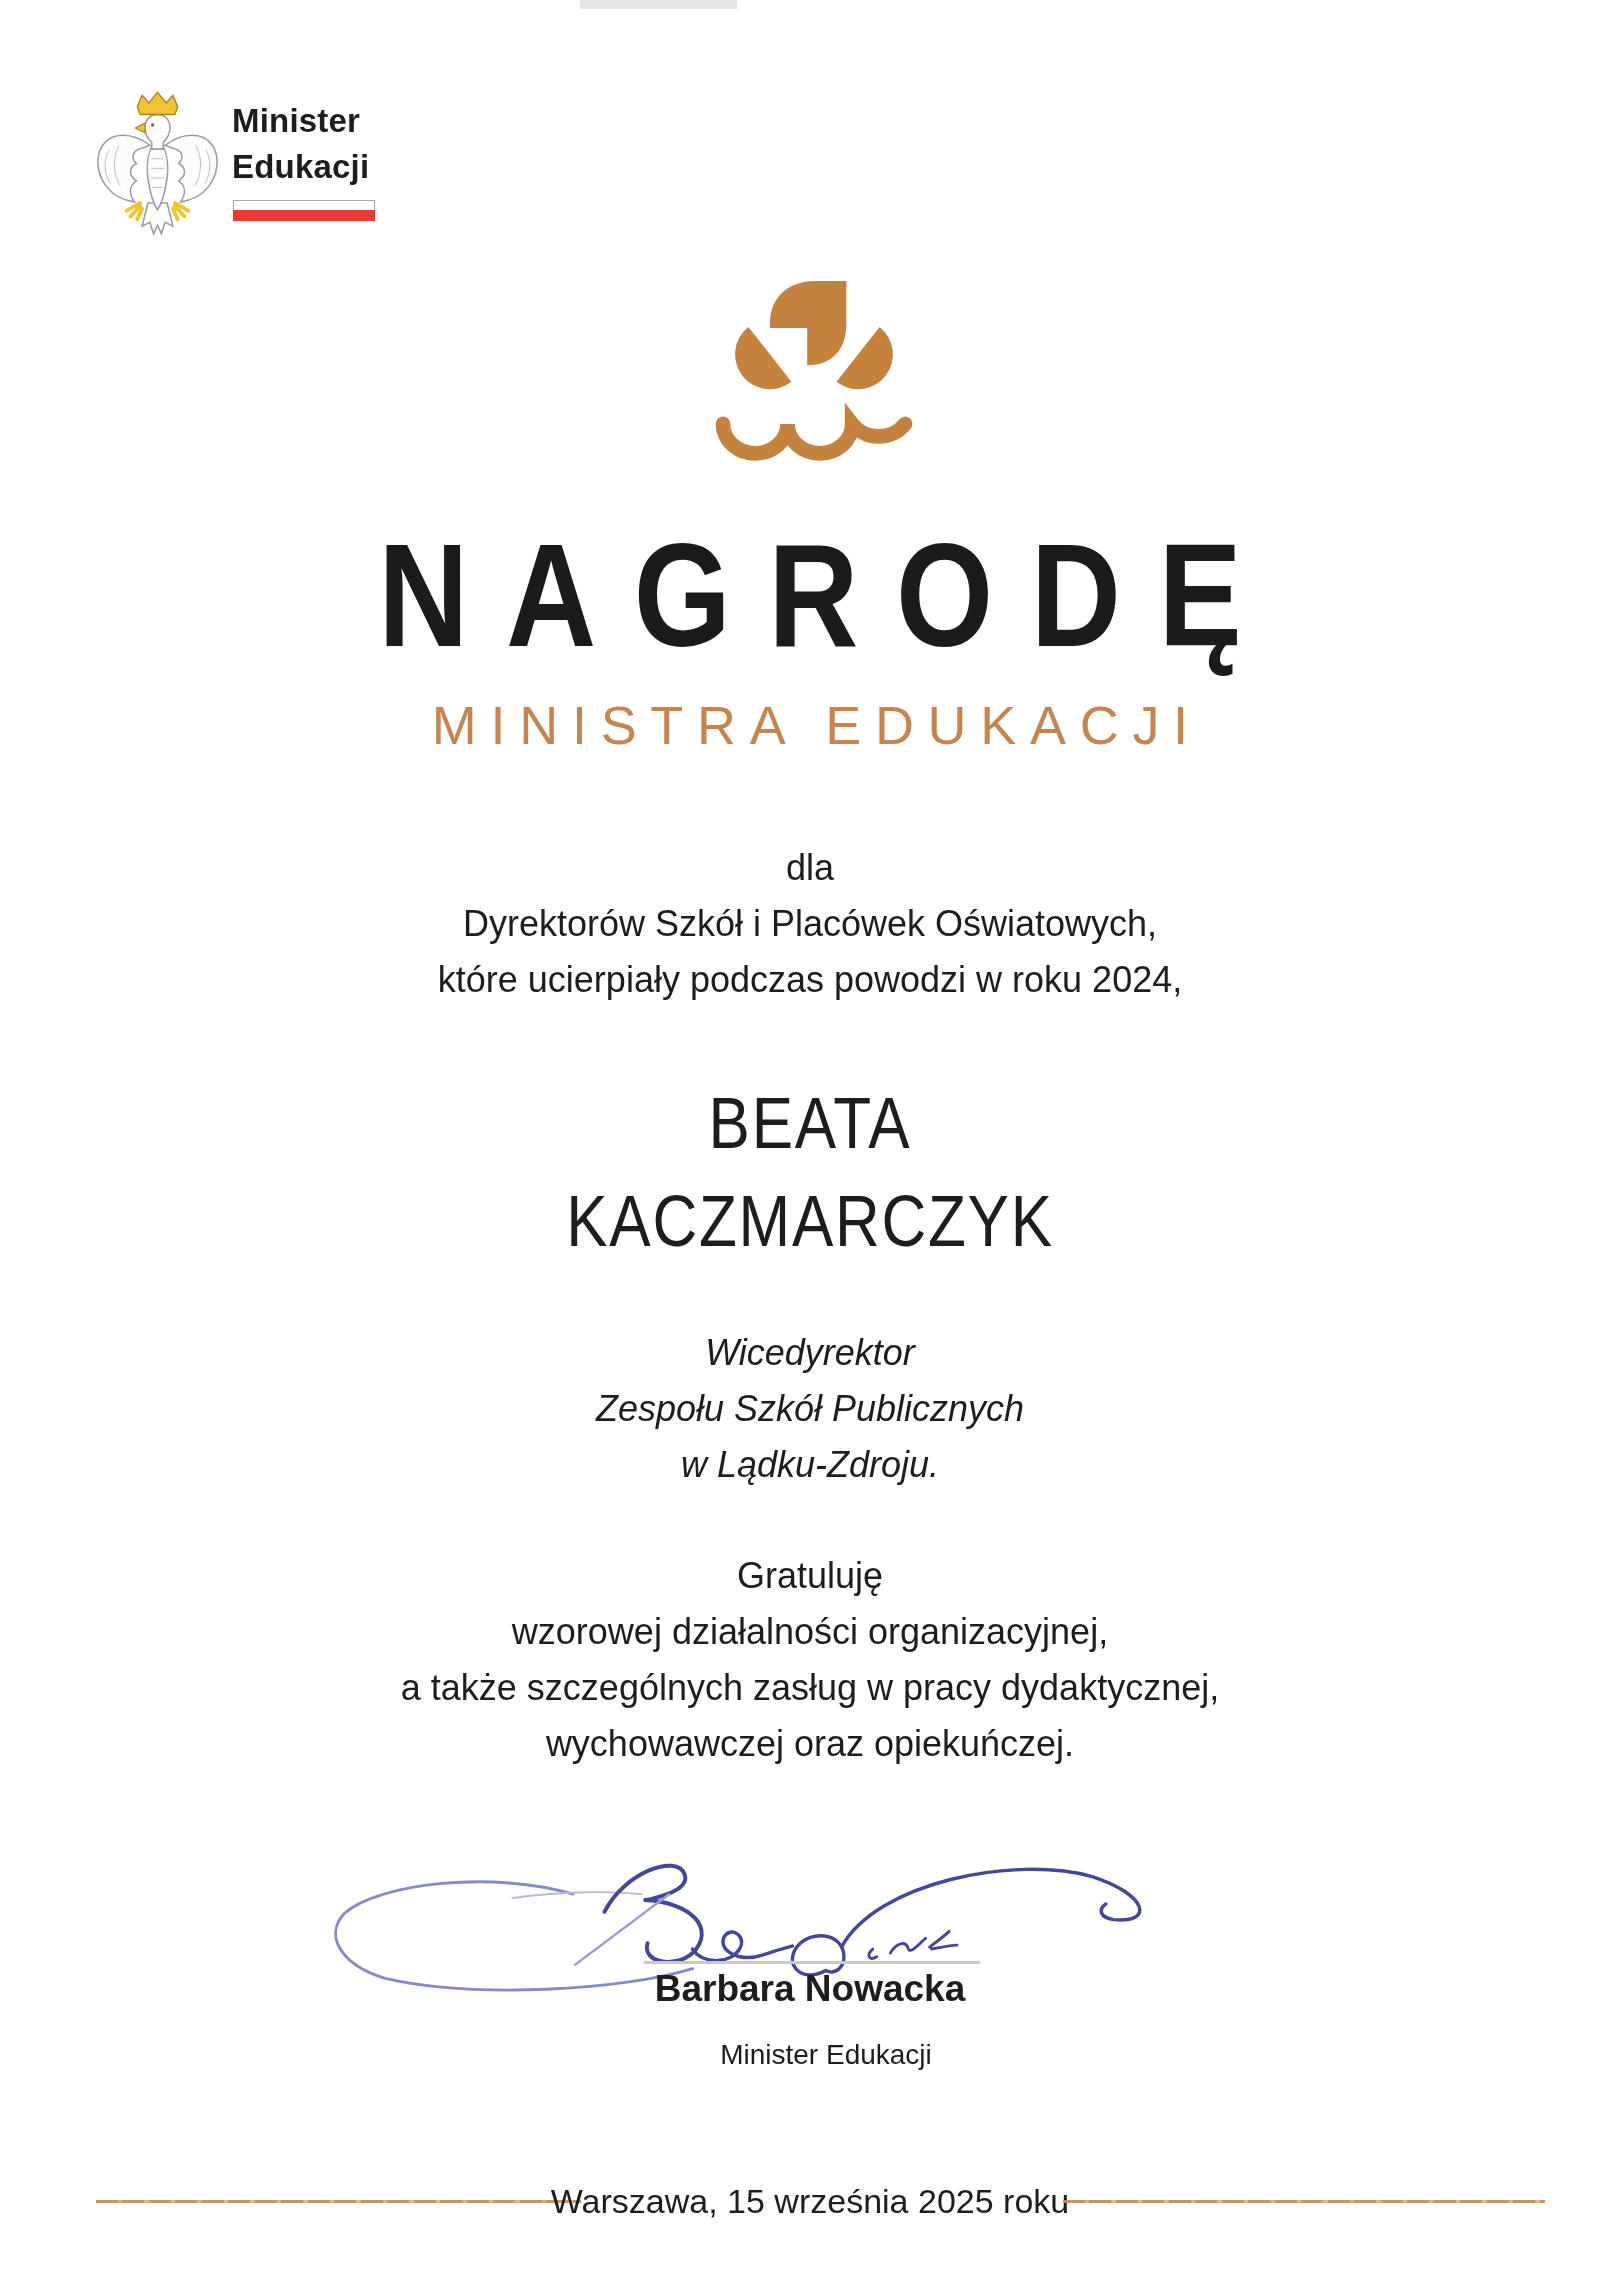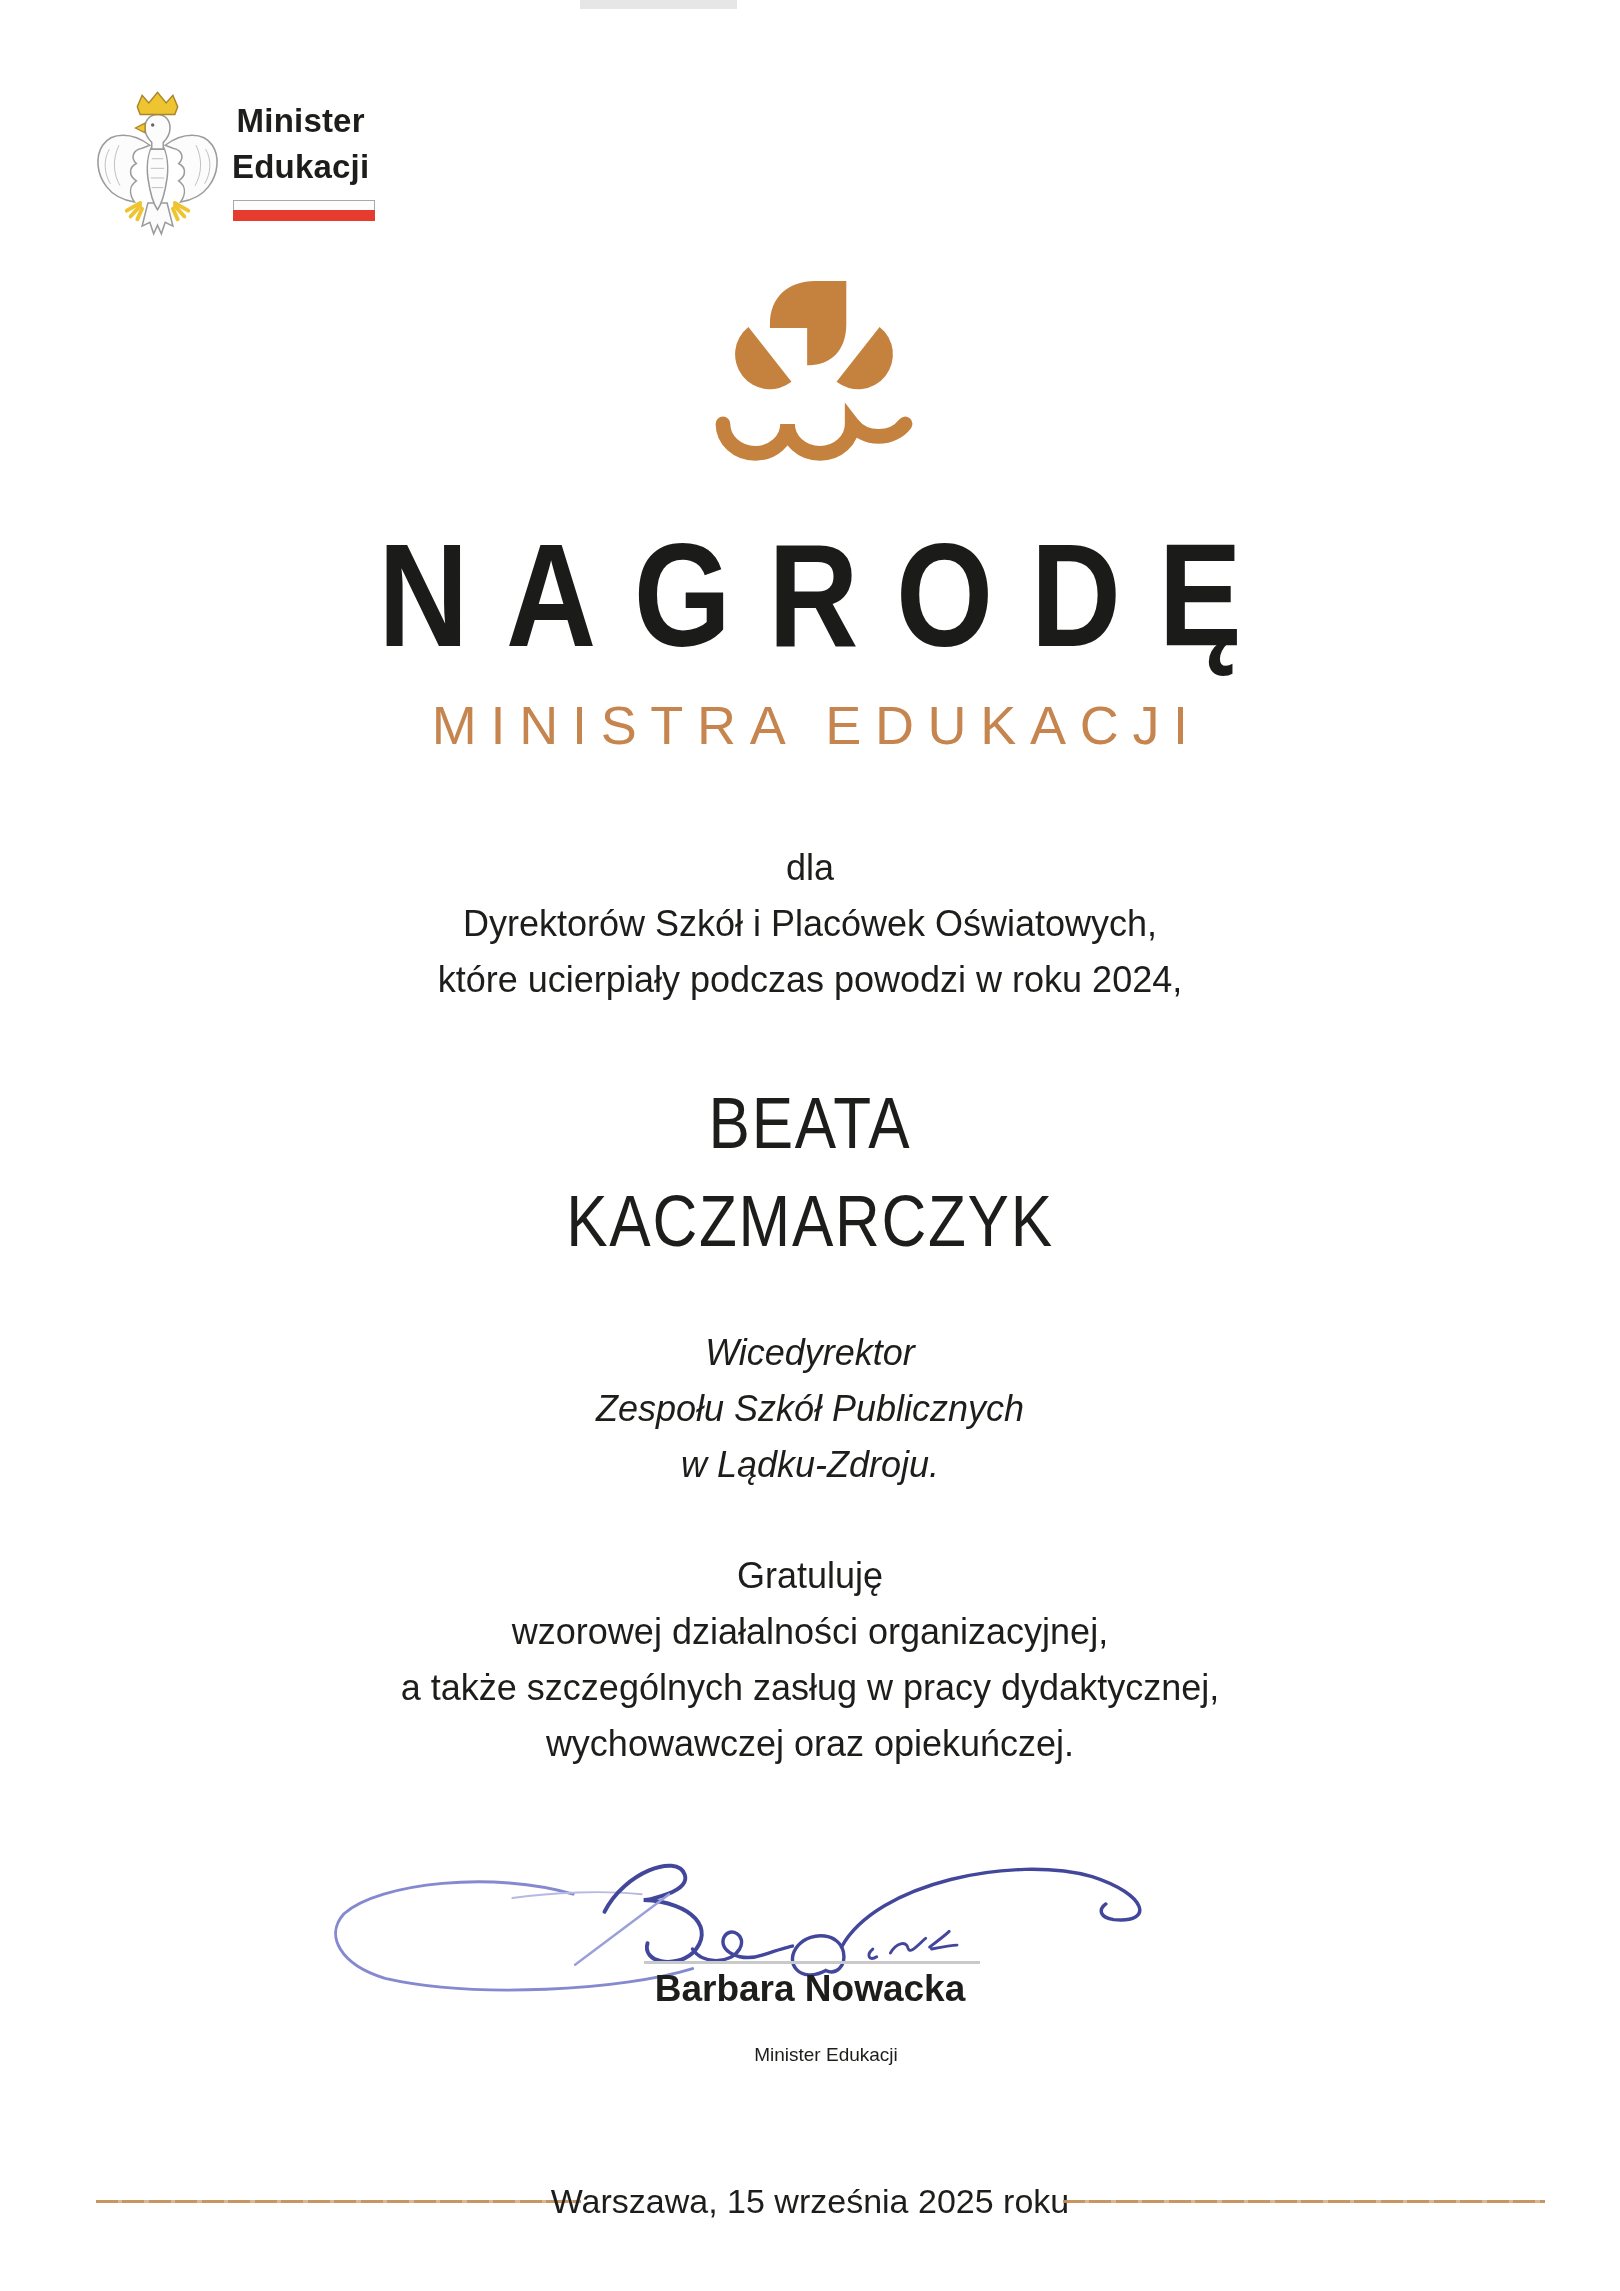--- a/index.html
+++ b/index.html
@@ -15,21 +15,20 @@
   .abs { position: absolute; }
   .centered { left: 0; right: 0; text-align: center; }
 
   
   .scan-artifact { left: 580px; top: 0; width: 157px; height: 8.8px; background: #d9d9d9; opacity: .65; }
   .eagle-wrap { left: 94px; top: 88px; width: 127px; height: 153px; }
   .minister-name {
     left: 232px; top: 98px;
     font-size: 33px; line-height: 46px; font-weight: 700;
     letter-spacing: 0.2px;
-    text-align: center;
   }
   .flag { left: 233px; top: 200px; width: 142px; }
   .flag .white { height: 8.8px; background: #fdfdfd; border: 1px solid #a9a9a9; border-bottom: none; }
   .flag .red { height: 10.8px; background: #e63c2f; }
 
   
   .emblem-wrap { left: 713px; top: 281px; width: 202px; height: 186px; }
 
   
   .award-title {
@@ -55,21 +54,21 @@
     top: 1074px;
     font-size: 73px; line-height: 98px; font-weight: 400;
     letter-spacing: 2px;
     transform: scaleX(.85); transform-origin: 50% 50%;
   }
 
   
   .signature-wrap { left: 328px; top: 1855px; width: 833px; height: 142px; }
   .sig-underline { left: 644px; top: 1961px; width: 336px; height: 2.9px; background: #c9c9c9; }
   .sig-name { top: 1965px; font-size: 37px; line-height: 47px; font-weight: 700; }
-  .sig-title { top: 2035px; font-size: 19px; line-height: 39px; font-weight: 400; padding-left: 32px; }
+  .sig-title { top: 2035px; font-size: 28px; line-height: 39px; font-weight: 400; padding-left: 32px; }
 
   
   .footer-date { top: 2178px; font-size: 34px; line-height: 47px; }
   .rule { top: 2200px; height: 2.9px; }
   .rule-left  { left: 96px;  width: 485px; }
   .rule-right { left: 1063px; width: 482px; }
   .rule-fill {
     width: 100%; height: 100%;
     background: repeating-linear-gradient(90deg,
       #c49058 0 21.6px, #d7b38c 21.6px 26.5px);

